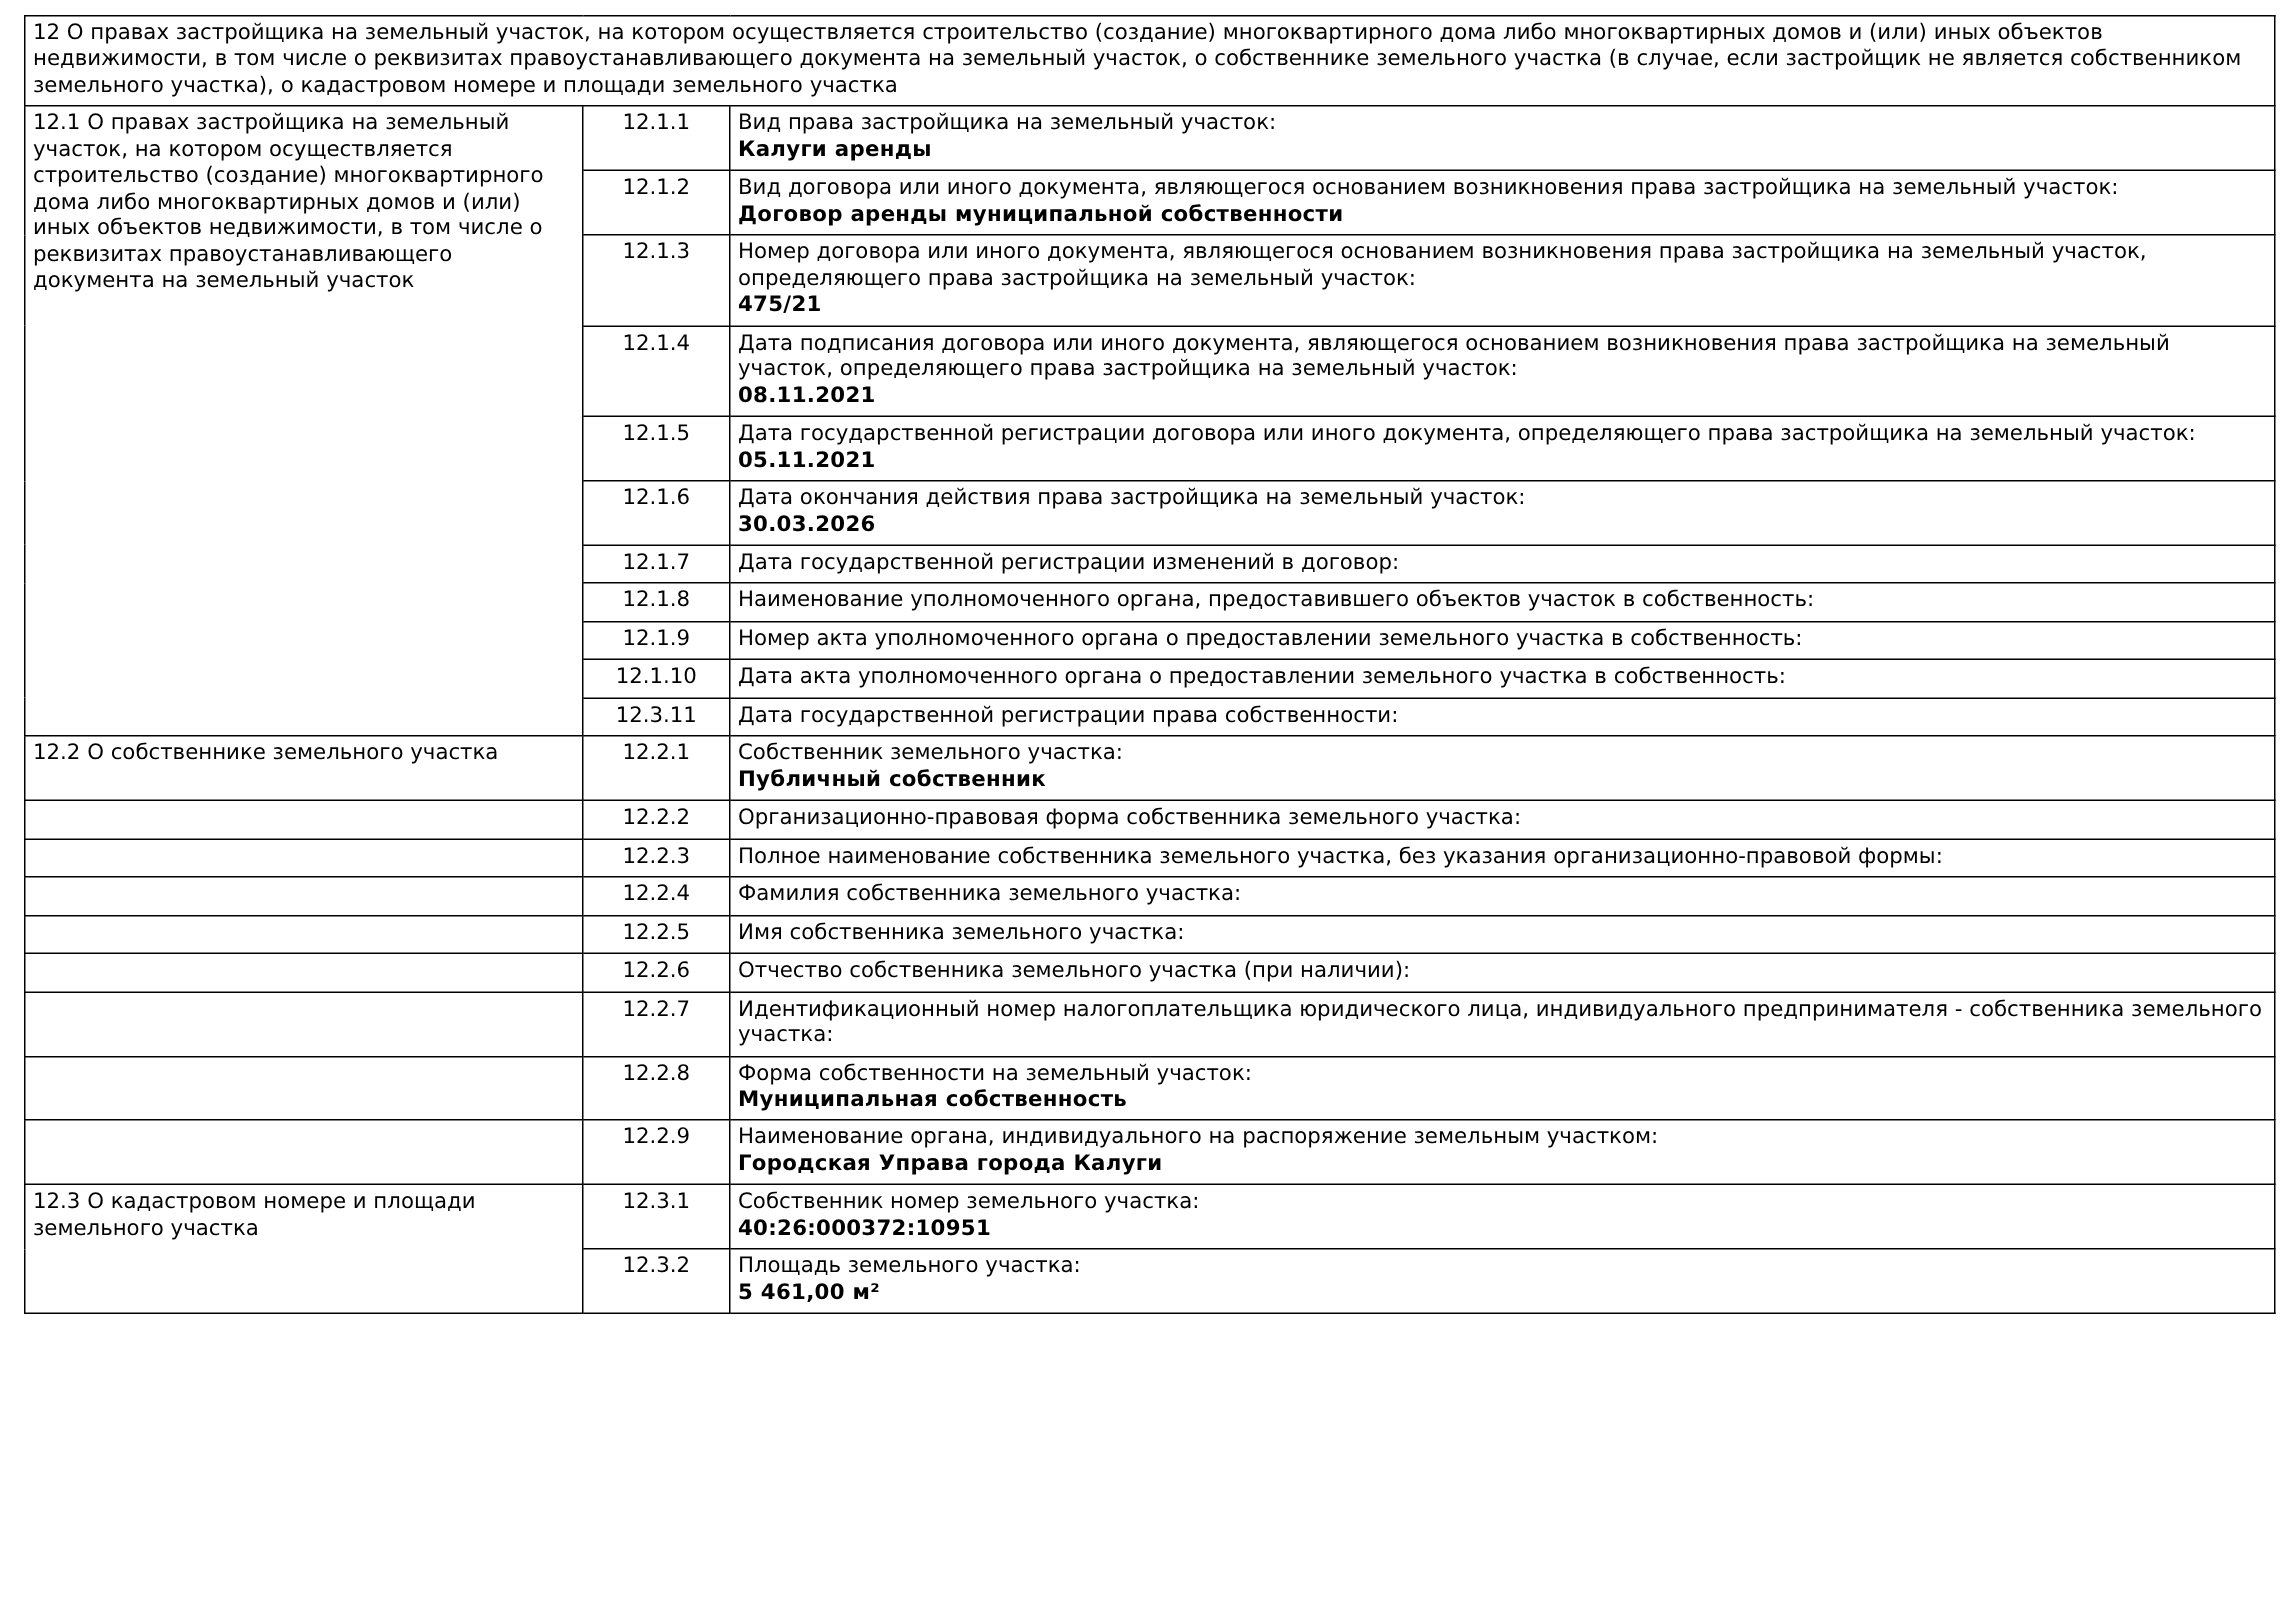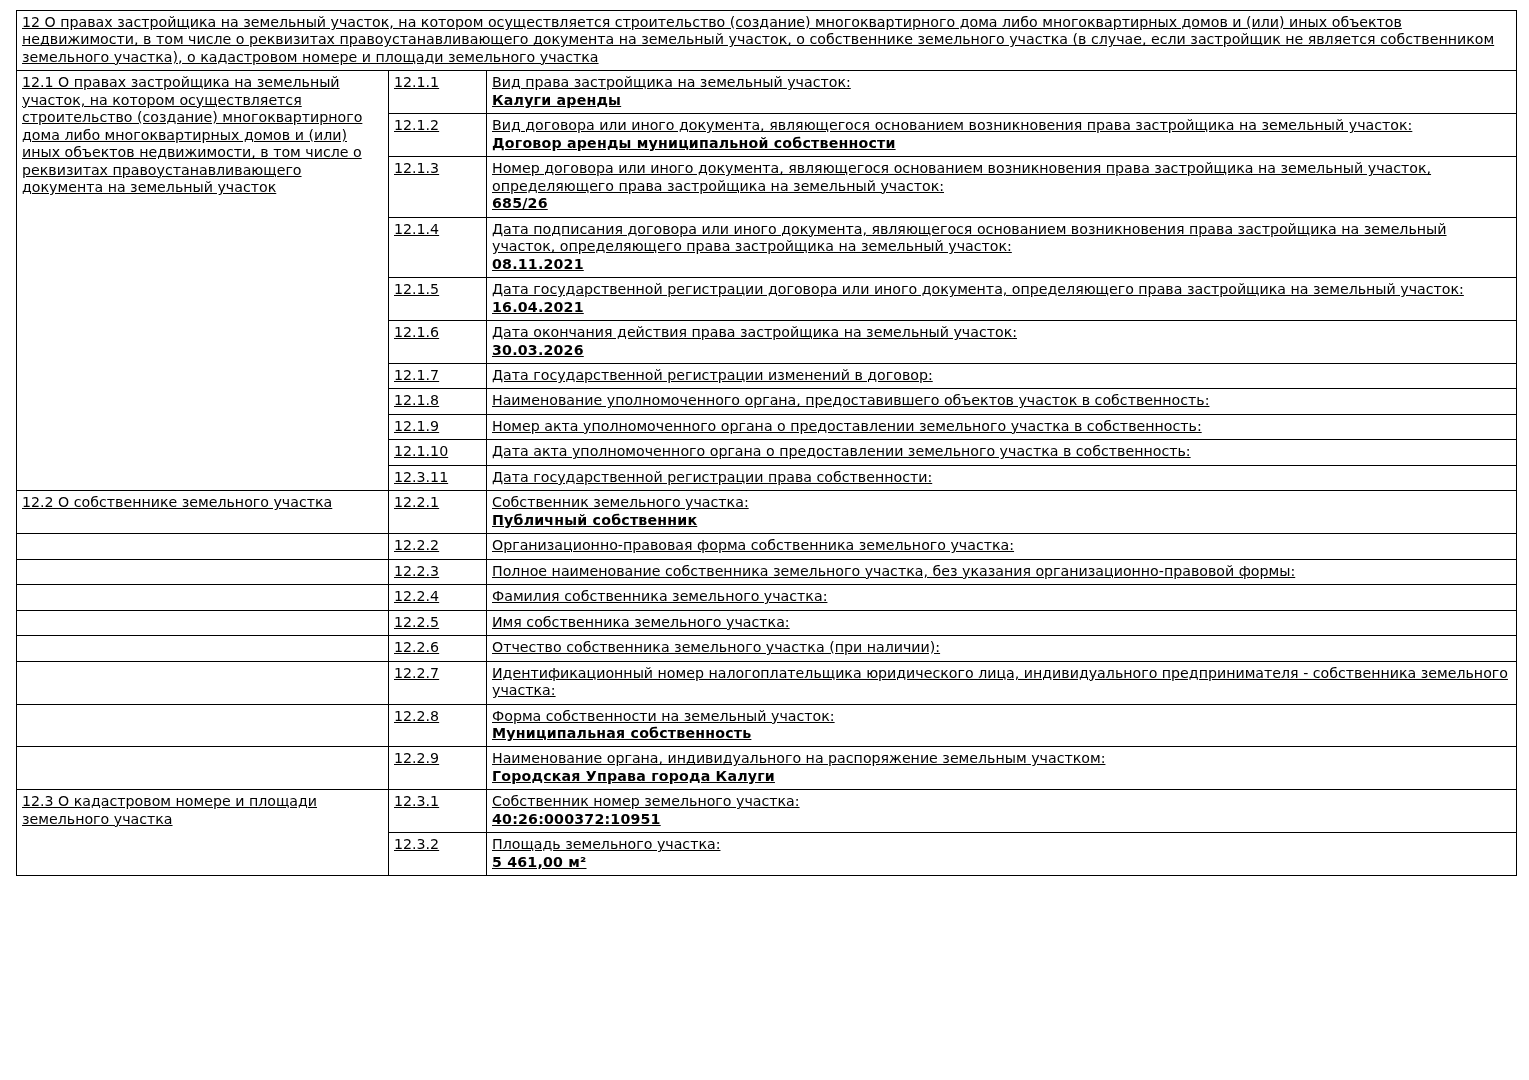--- a/index.html
+++ b/index.html
@@ -10,21 +10,20 @@
   body {
     font-family: "DejaVu Sans", sans-serif;
     color: #000000;
   }
   .page {
     width: 1261px;
     min-height: 1080px;
     box-sizing: border-box;
     padding: 10px 12px 0 16px;
     background: #ffffff;
-    text-decoration: underline;
   }
   table.doc {
     border-collapse: collapse;
     width: 1500px;
     table-layout: fixed;
   }
   table.doc td {
     border: 1px solid #000000;
     vertical-align: top;
     padding: 3px 5px 4px 5px;
@@ -34,21 +33,21 @@
   .col-a { width: 372px; }
   .col-b { width: 98px; }
   .col-c { width: 1030px; }
 
   .header-cell {
     font-size: 14.2px;
     line-height: 1.26;
     padding: 4px 6px 5px 6px;
   }
   .num {
-    text-align: left;
+    text-align: center;
     padding-top: 4px;
   }
   .val {
     font-weight: bold;
     letter-spacing: 0.2px;
   }
   .label {
     font-weight: normal;
   }
   .mid {
@@ -85,35 +84,35 @@
         <td class="num tall-num">12.1.2</td>
         <td>
           <div class="label">Вид договора или иного документа, являющегося основанием возникновения права застройщика на земельный участок:</div>
           <div class="val">Договор аренды муниципальной собственности</div>
         </td>
       </tr>
       <tr>
         <td class="num tall-num">12.1.3</td>
         <td>
           <div class="label">Номер договора или иного документа, являющегося основанием возникновения права застройщика на земельный участок, определяющего права застройщика на земельный участок:</div>
-          <div class="val">685/26</div>
+          <div class="val">475/21</div>
         </td>
       </tr>
       <tr>
         <td class="num tall-num">12.1.4</td>
         <td>
           <div class="label">Дата подписания договора или иного документа, являющегося основанием возникновения права застройщика на земельный участок, определяющего права застройщика на земельный участок:</div>
           <div class="val">08.11.2021</div>
         </td>
       </tr>
       <tr>
         <td class="num tall-num">12.1.5</td>
         <td>
           <div class="label">Дата государственной регистрации договора или иного документа, определяющего права застройщика на земельный участок:</div>
-          <div class="val">16.04.2021</div>
+          <div class="val">05.11.2021</div>
         </td>
       </tr>
       <tr>
         <td class="num tall-num">12.1.6</td>
         <td>
           <div class="label">Дата окончания действия права застройщика на земельный участок:</div>
           <div class="val">30.03.2026</div>
         </td>
       </tr>
       <tr>

